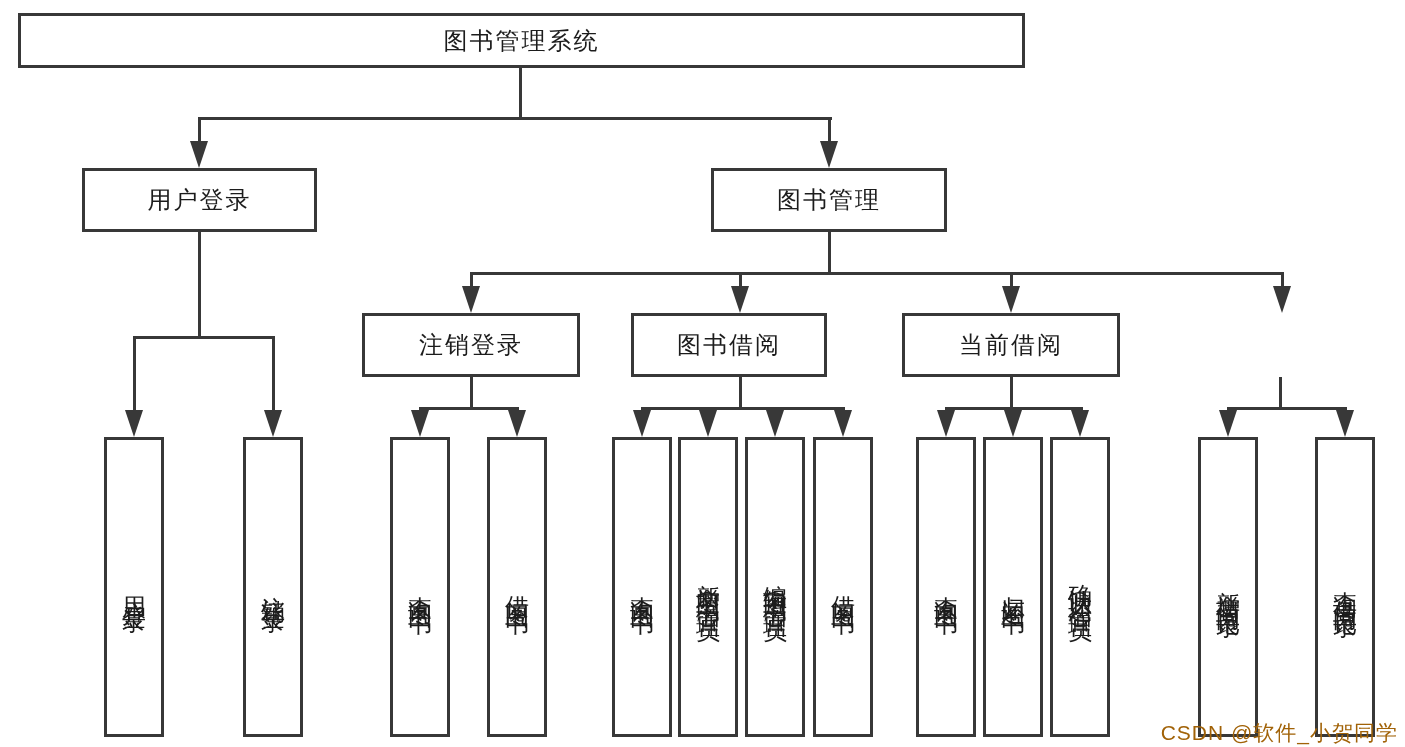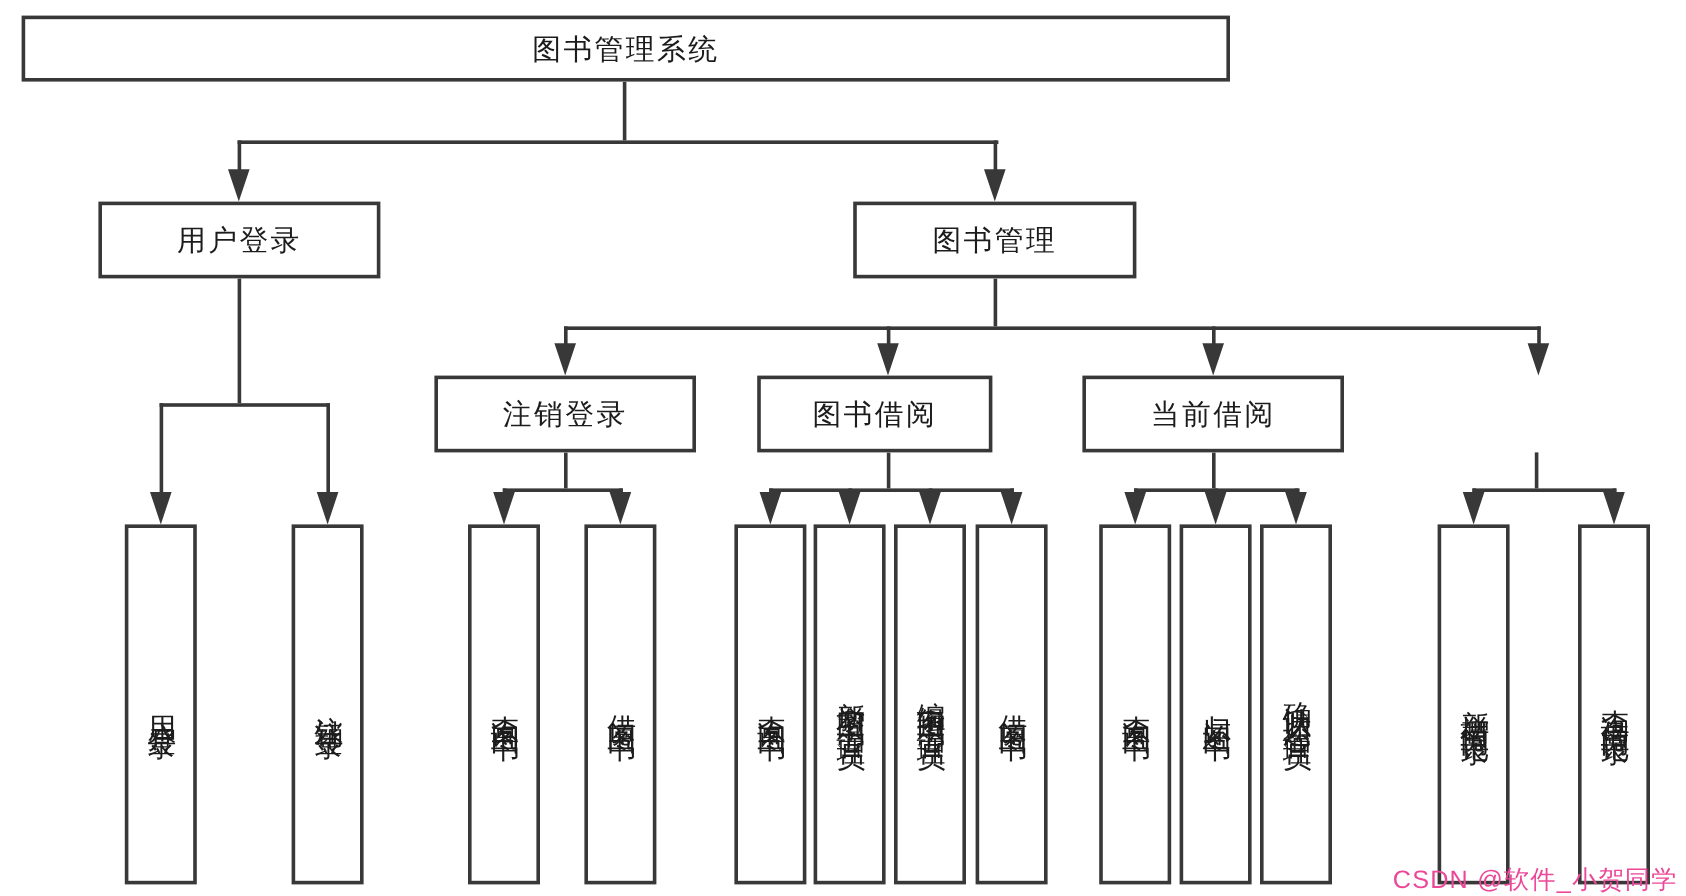--- a/index.html
+++ b/index.html
@@ -39,21 +39,21 @@
     width:0;height:0;
     border-left:9px solid transparent;
     border-right:9px solid transparent;
     border-top:27px solid #383838;
   }
   #watermark{
     position:absolute;
     top:719px;
     right:7px;
     font-size:21px;
-    color:#ec4899;
+    color:#a16207;
     letter-spacing:1px;
     white-space:nowrap;
   }
 </style>
 </head>
 <body>
 
 <div id="canvas">
 
   <div>

